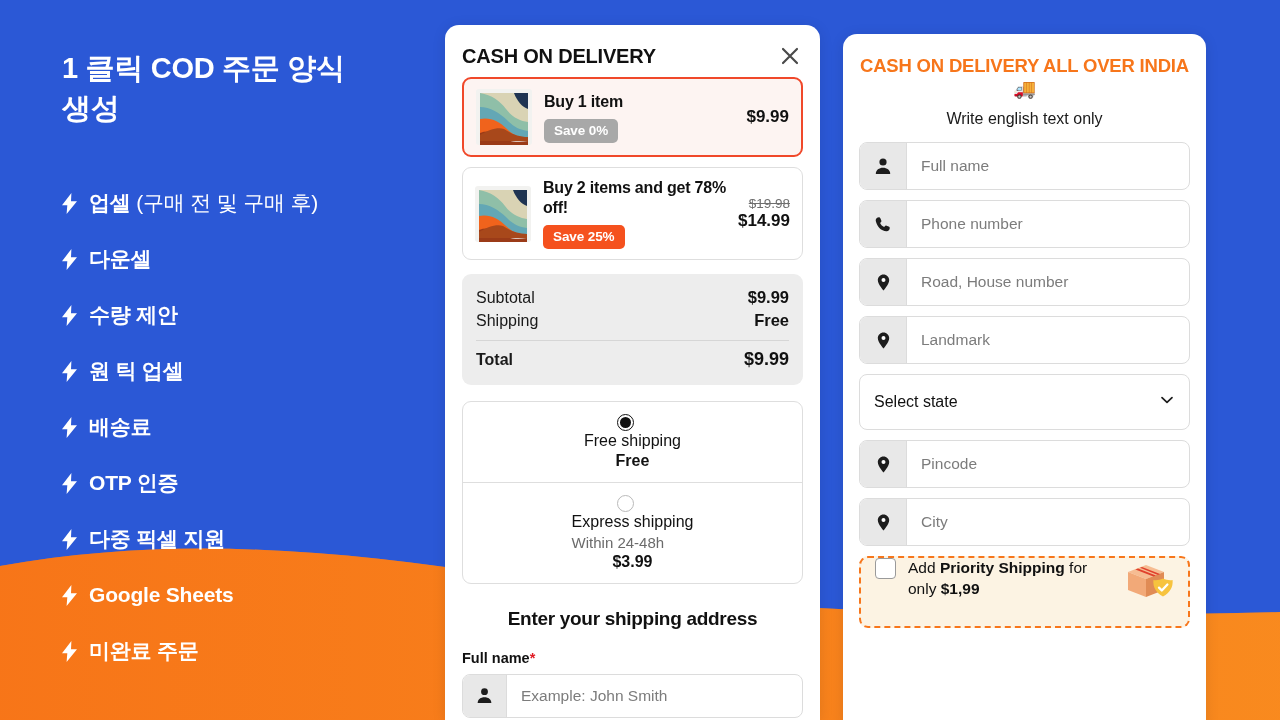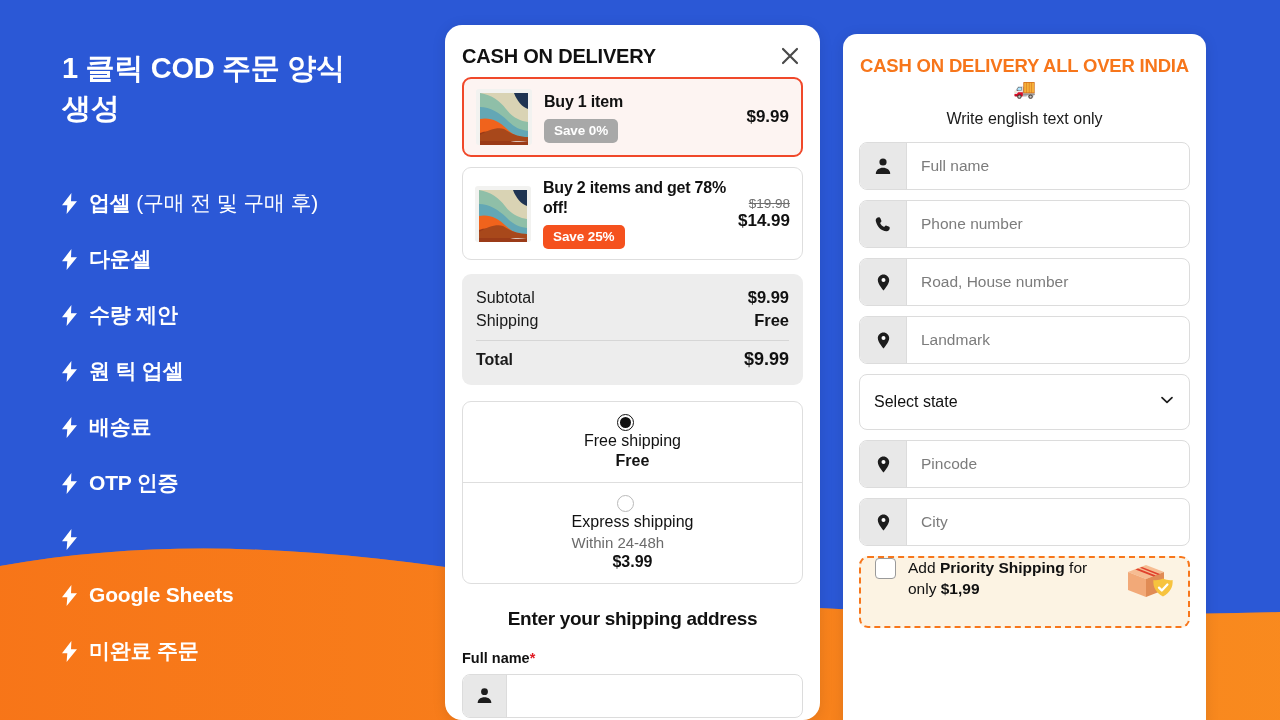--- a/index.html
+++ b/index.html
@@ -61,21 +61,20 @@
     border-radius: 14px 14px 0 0;
     z-index: 3;
     overflow: hidden;
     box-shadow: 0 2px 14px rgba(0,0,0,0.10);
   }
 
   
   #checkout-panel {
     left: 445px; top: 25px; width: 375px; height: 695px;
     padding: 0 17px;
-    border-radius: 17px;
   }
   #checkout-header {
     display: flex; align-items: center; justify-content: space-between;
     height: 52px;
     padding-top: 10px;
   }
   #checkout-title {
     font-size: 20px; font-weight: 700; color: #111; letter-spacing: -0.2px;
   }
   #close-btn {
@@ -335,20 +334,21 @@
         <svg class="bolt" viewBox="0 0 15 21">
             <path d="M9.4 0 0 12.2h5.3L4.6 21 15 8.2H9Z" fill="#fff"></path>
           </svg>
         <span class="promo-label"><span>OTP 인증</span><span class="sub"></span></span>
       </div>
 
       <div class="promo-item">
         <svg class="bolt" viewBox="0 0 15 21">
             <path d="M9.4 0 0 12.2h5.3L4.6 21 15 8.2H9Z" fill="#fff"></path>
           </svg>
+        <span class="promo-label"><span>다중 픽셀 지원</span><span class="sub"></span></span>
       </div>
 
       <div class="promo-item">
         <svg class="bolt" viewBox="0 0 15 21">
             <path d="M9.4 0 0 12.2h5.3L4.6 21 15 8.2H9Z" fill="#fff"></path>
           </svg>
         <span class="promo-label"><span>Google Sheets</span><span class="sub"></span></span>
       </div>
 
       <div class="promo-item">
@@ -456,20 +456,21 @@
       <span>Full name</span><span class="req">*</span>
     </div>
 
     <div class="field">
       <span class="field-icon">
         <svg width="19" height="19" viewBox="0 0 20 20">
             <circle cx="10" cy="6" r="3.6" fill="#1D1D1D"></circle>
             <path d="M2.8 18c0-4 3.3-6.2 7.2-6.2S17.2 14 17.2 18z" fill="#1D1D1D"></path>
           </svg>
       </span>
+      <input class="field-input" type="text" placeholder="Example: John Smith" style="">
     </div>
   </div>
 
   <div class="panel" id="cod-panel">
 
     <div id="cod-title">CASH ON DELIVERY ALL OVER INDIA 🚚</div>
     <div id="cod-subtitle">Write english text only</div>
 
     <div id="cod-fields">
 

